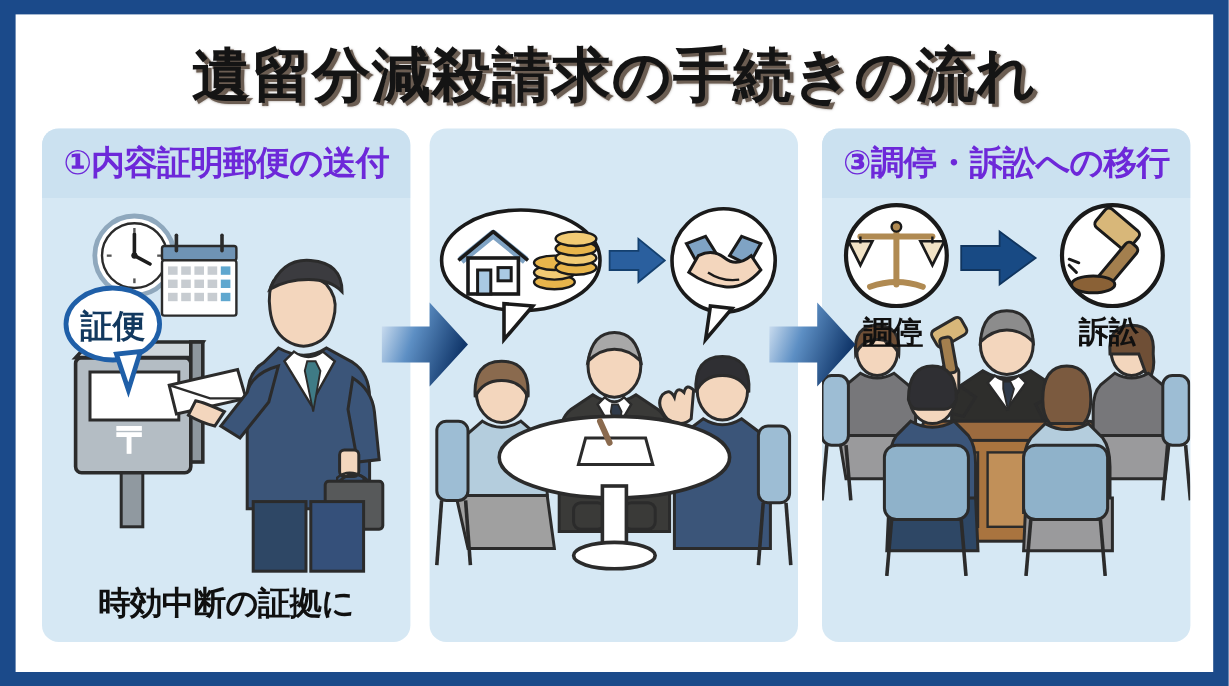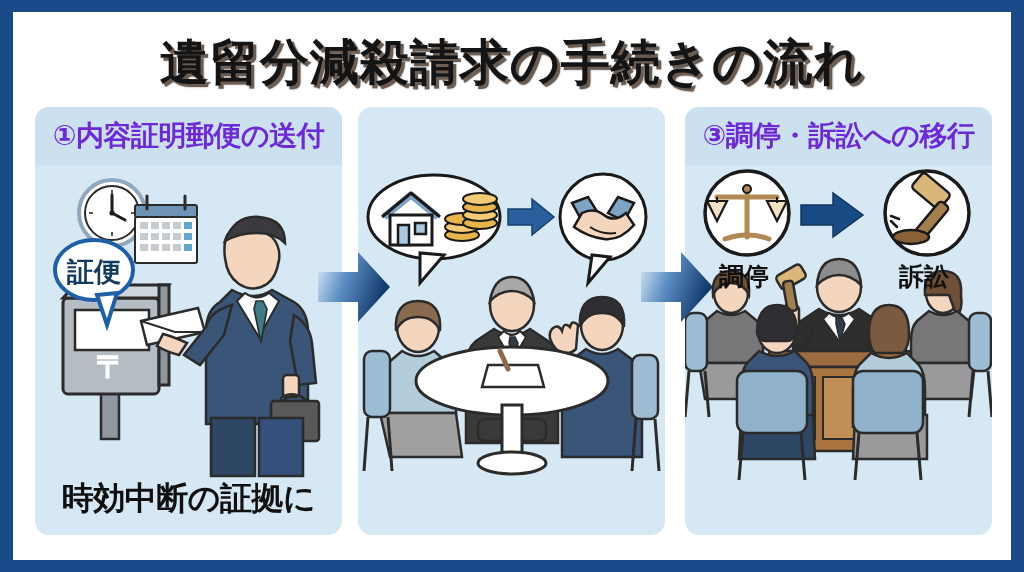--- a/index.html
+++ b/index.html
@@ -70,21 +70,21 @@
     color: #6d28d9;
     letter-spacing: -0.5px;
     white-space: nowrap;
   }
 
   .panel-caption {
     position: absolute;
     bottom: 14px; left: 0;
     width: 100%;
     text-align: center;
-    font-size: 32px;
+    font-size: 27px;
     font-weight: 700;
     color: #101010;
     letter-spacing: -0.5px;
     white-space: nowrap;
   }
 
   .panel-art {
     position: absolute;
     top: 58px; left: 0;
     width: 307px;
@@ -367,21 +367,21 @@
             <ellipse cx="204" cy="166" rx="19" ry="22" fill="#f3d6bd" stroke="#2b2b2b" stroke-width="2.5"></ellipse>
             <path d="M184 168 q0 -28 20 -28 q20 0 20 28 q0 14 -6 20 l-28 0 q-6 -6 -6 -20 Z" fill="#7b5a3f" stroke="#2b2b2b" stroke-width="2.5"></path>
             <path d="M186 188 q18 10 36 0 l12 12 q6 8 6 24 l0 38 l-72 0 l0 -38 q0 -16 6 -24 Z" fill="#b4cddd" stroke="#2b2b2b" stroke-width="2.5"></path>
             <path d="M170 250 l72 0 l0 44 l-74 0 Z" fill="#9a9a9c" stroke="#2b2b2b" stroke-width="2.5"></path>
             <rect x="168" y="206" width="70" height="62" rx="10" fill="#8fb2ca" stroke="#2b2b2b" stroke-width="2.5"></rect>
             <line x1="174" y1="268" x2="170" y2="315" stroke="#2b2b2b" stroke-width="3"></line>
             <line x1="232" y1="268" x2="236" y2="315" stroke="#2b2b2b" stroke-width="3"></line>
           </g>
         </svg>
 
-        <div class="sub-label" style="left:34px; top:95px;">調停</div>
+        <div class="sub-label" style="left:34px; top:95px;text-decoration:underline;">調停</div>
         <div class="sub-label" style="left:214px; top:95px;">訴訟</div>
       </div>
 
     </div>
 
     <div class="flow-arrow" id="flow-arrow-1">
       <svg viewBox="0 0 72 74" width="72" height="74">
         <defs>
           <linearGradient id="gradArrow1" x1="0" y1="0" x2="1" y2="0.35">
             <stop offset="0%" stop-color="#e3eef9"></stop>

